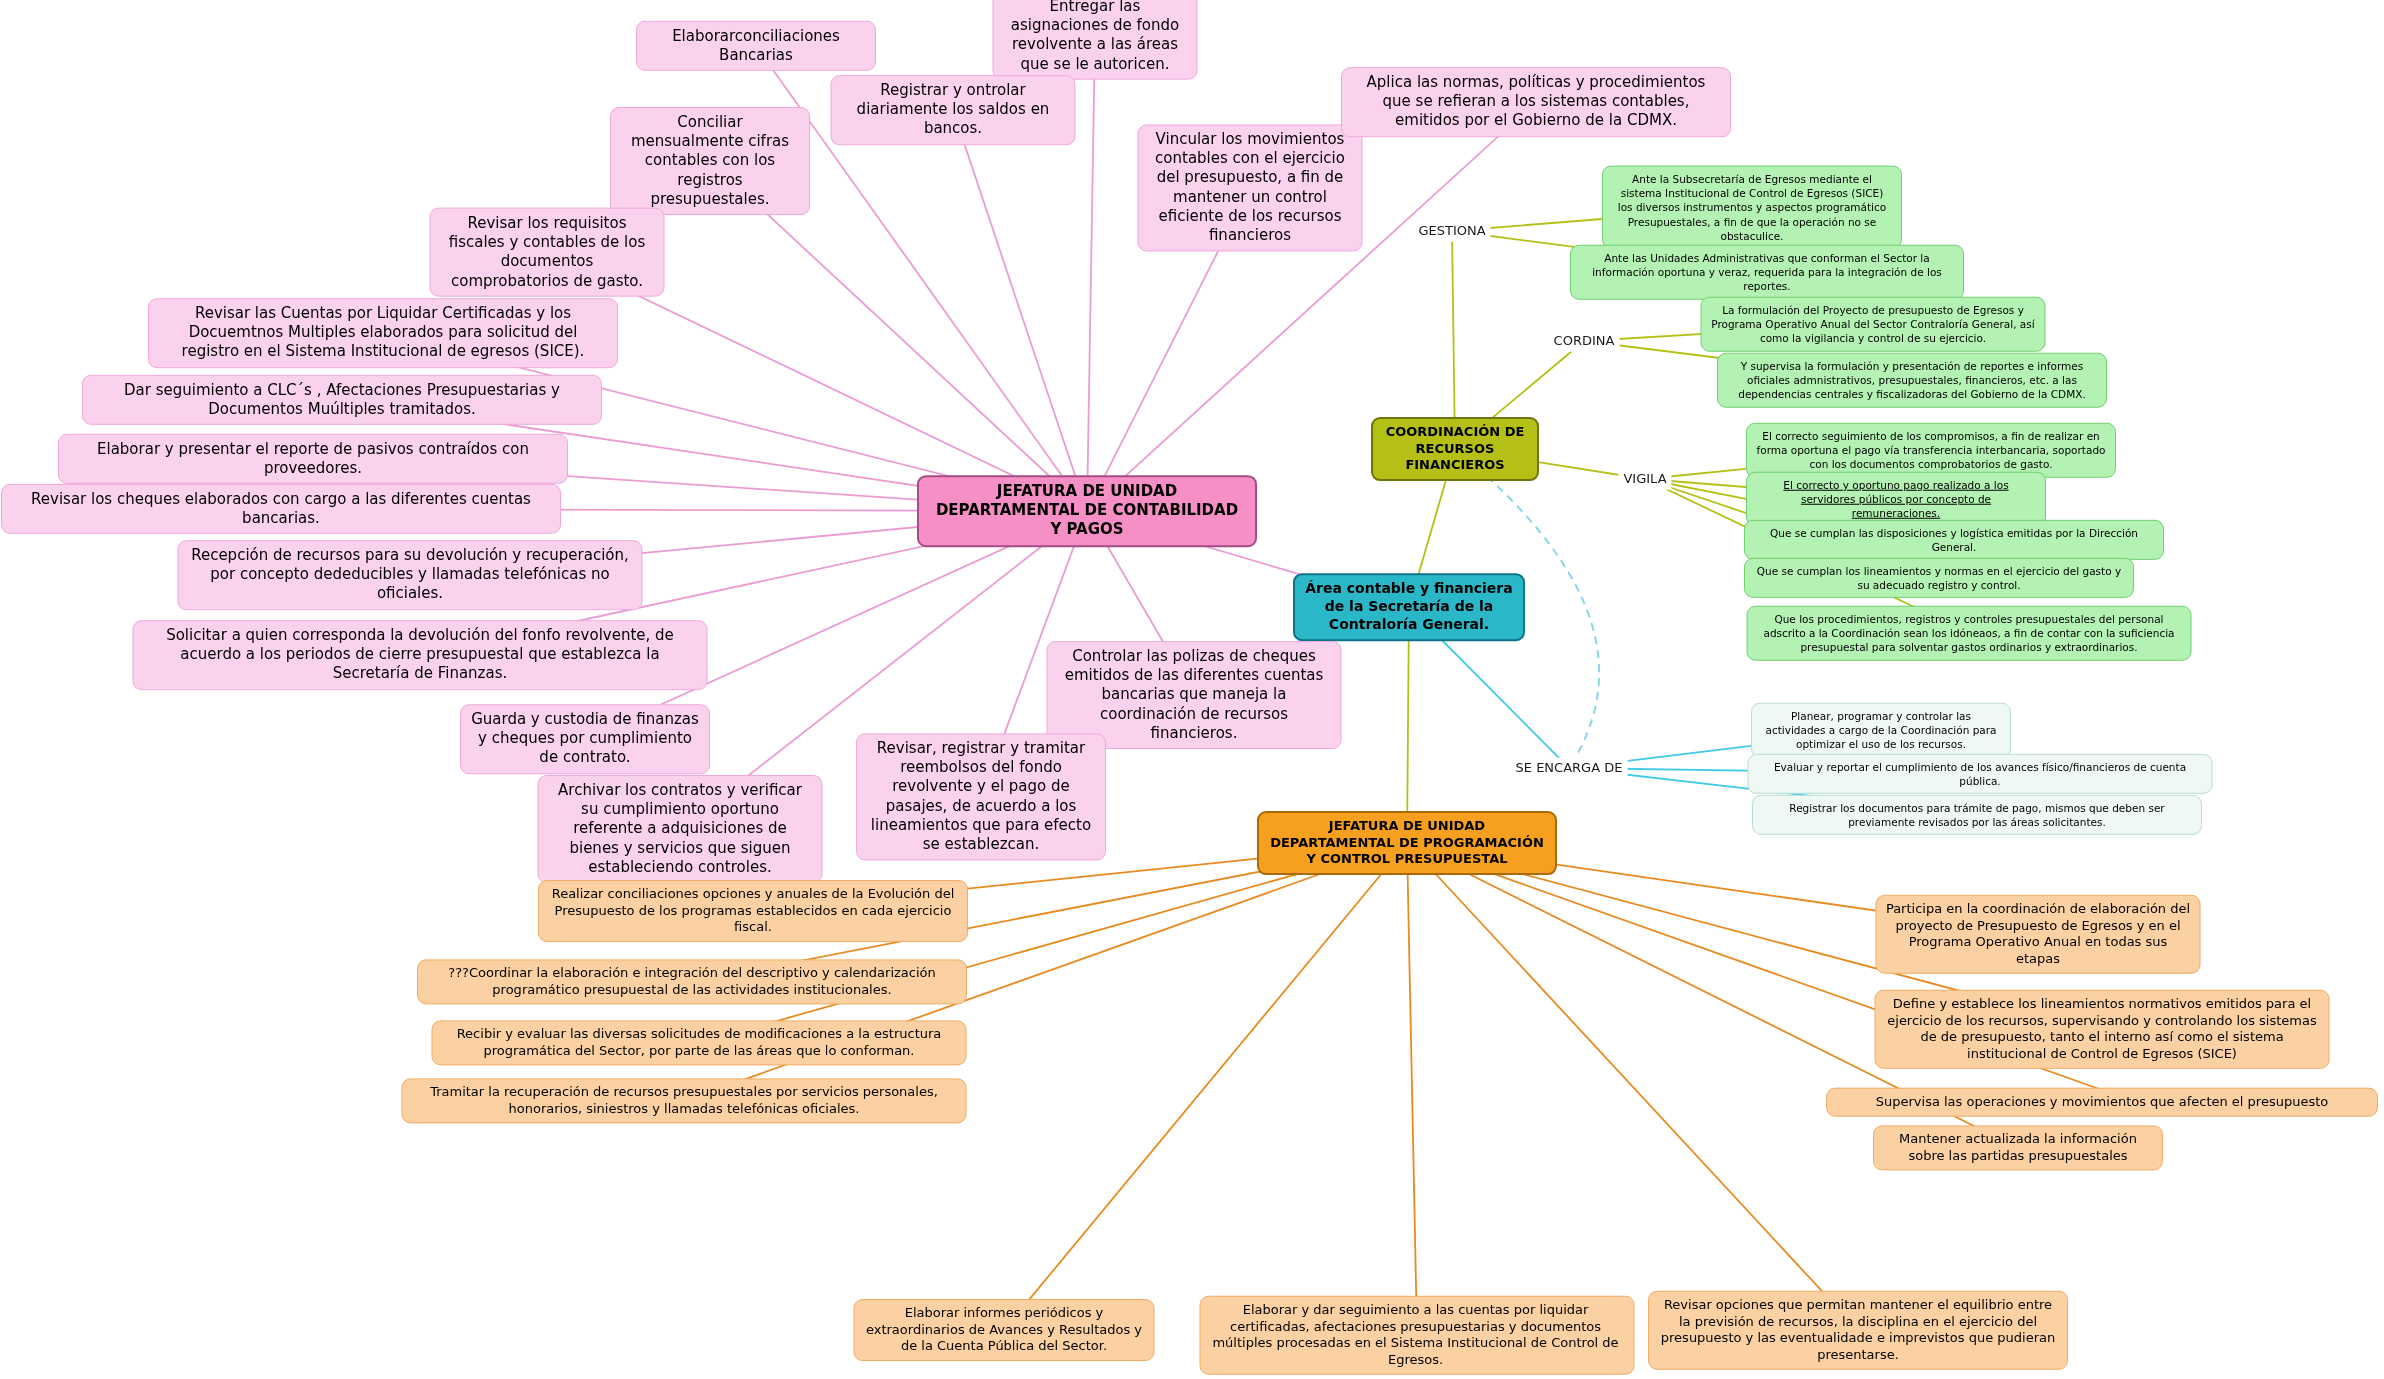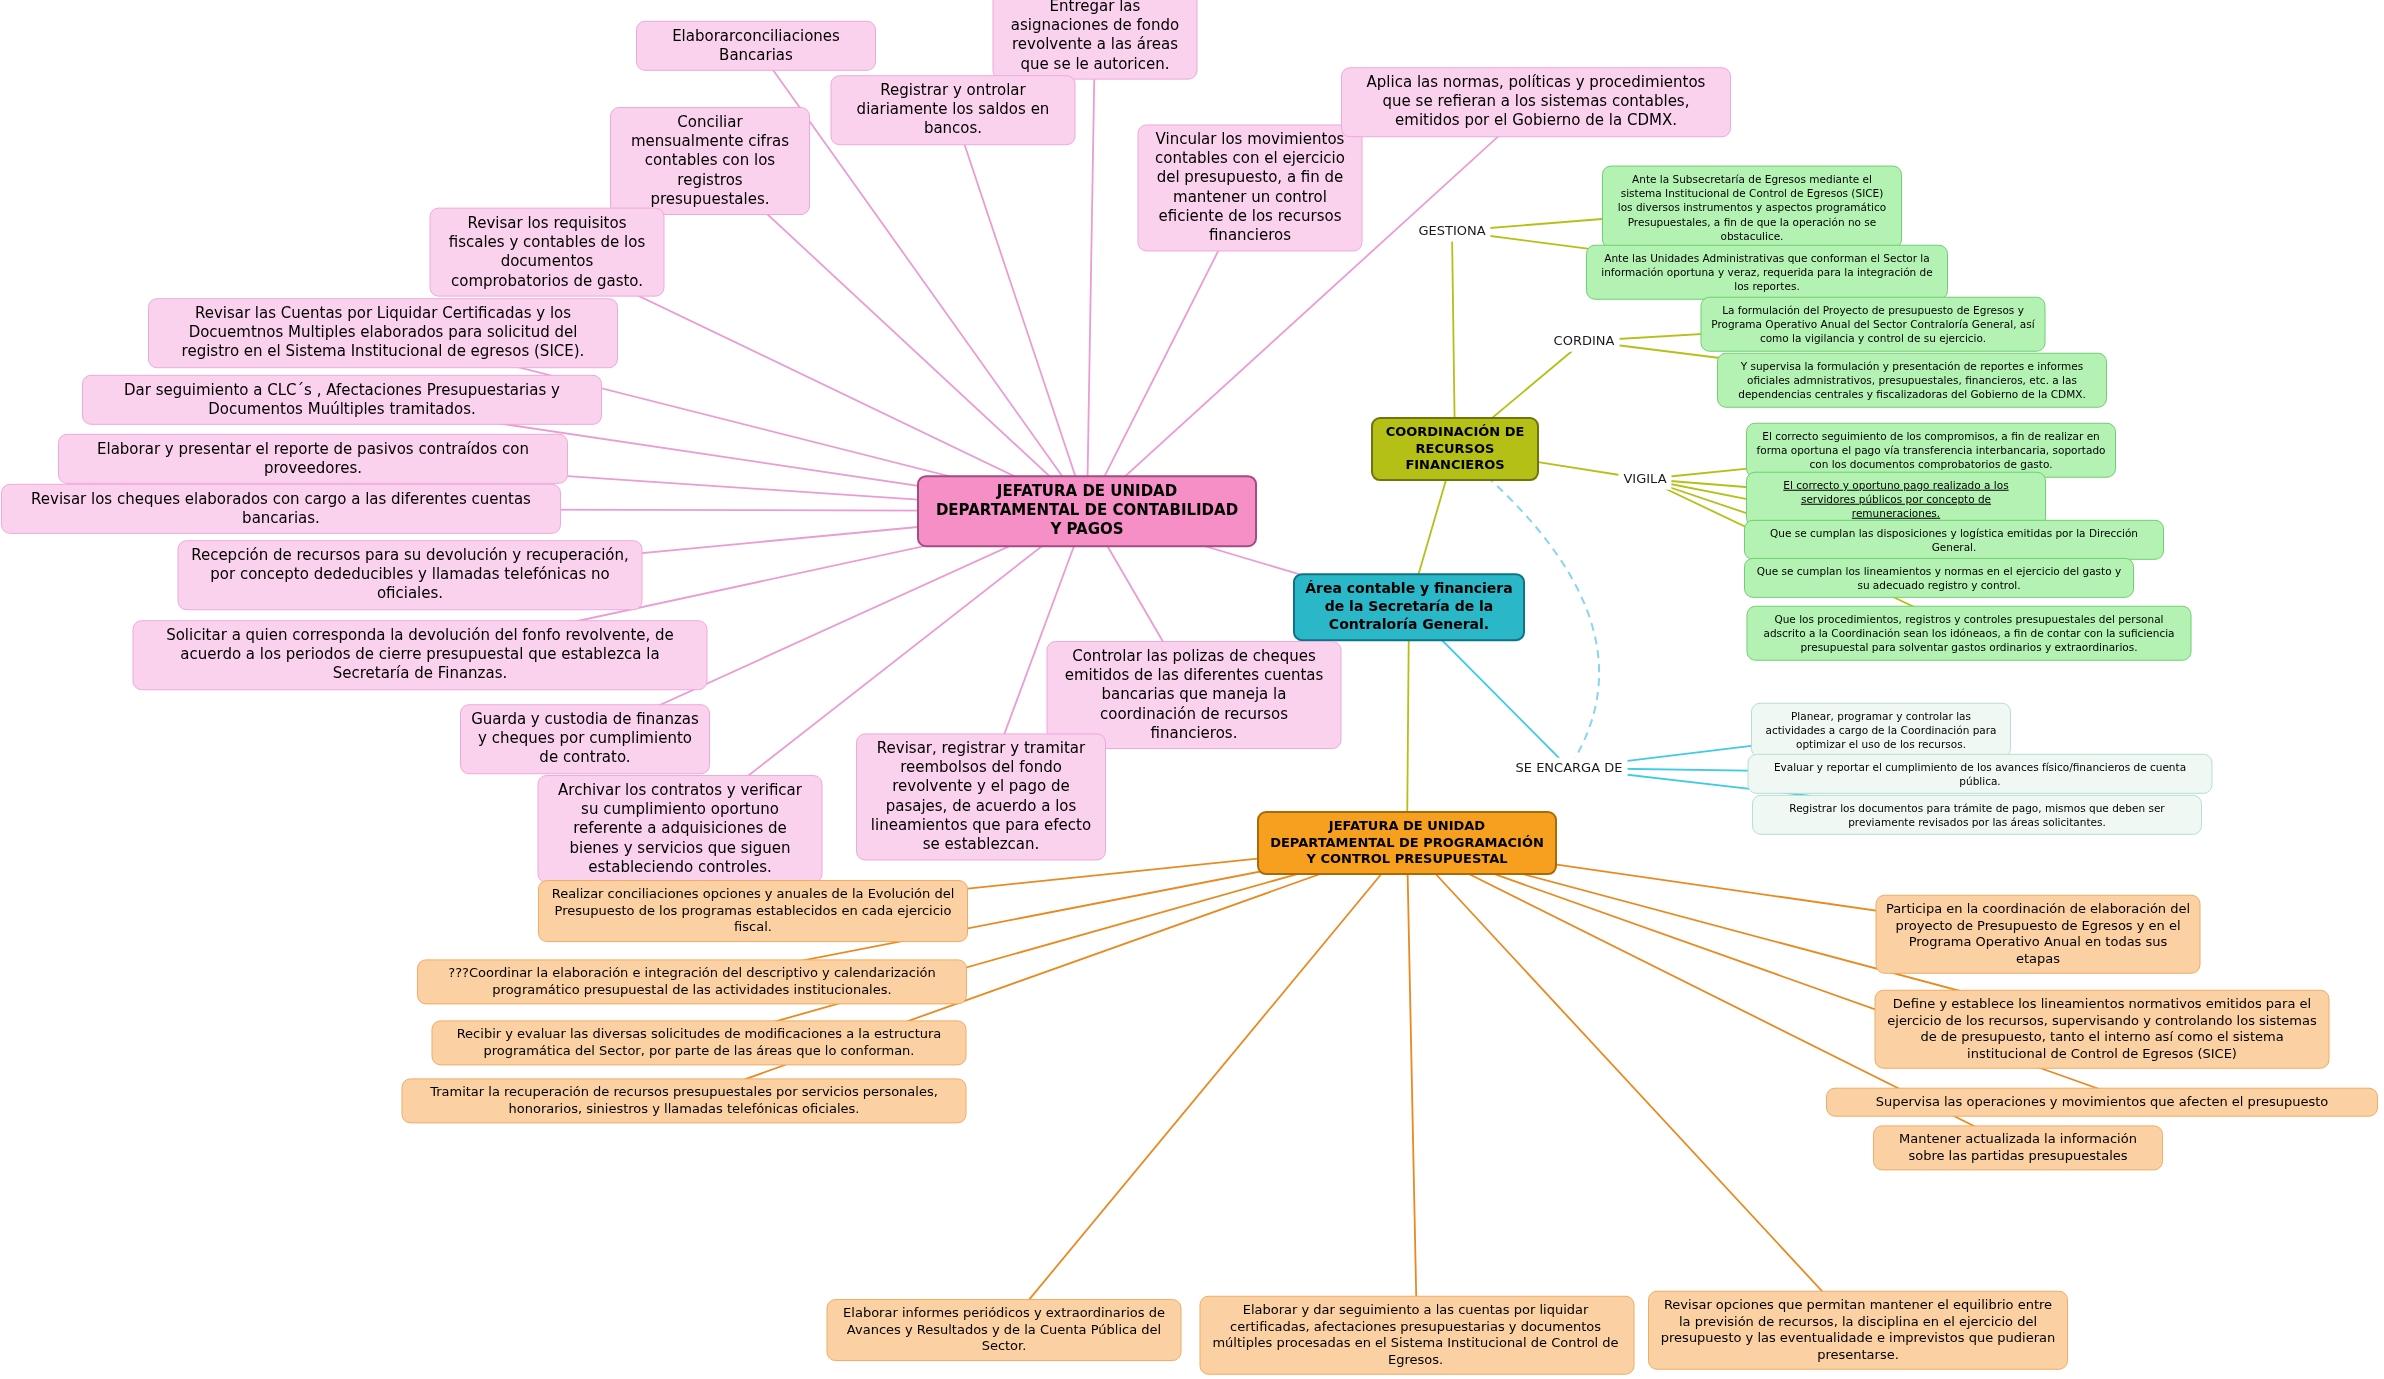--- a/index.html
+++ b/index.html
@@ -111,35 +111,35 @@
     <div class="node pink-child" style="left: 420px; top: 655px; width: 575px;">Solicitar a quien corresponda la devolución del fonfo revolvente, de acuerdo a los periodos de cierre presupuestal que establezca la Secretaría de Finanzas.</div>
     <div class="node pink-child" style="left: 585px; top: 739px; width: 250px;">Guarda y custodia de finanzas y cheques por cumplimiento de contrato.</div>
     <div class="node pink-child" style="left: 680px; top: 829px; width: 285px;">Archivar los contratos y verificar su cumplimiento oportuno referente a adquisiciones de bienes y servicios que siguen estableciendo controles.</div>
     <div class="node pink-child" style="left: 1194px; top: 695px; width: 295px;">Controlar las polizas de cheques emitidos de las diferentes cuentas bancarias que maneja la coordinación de recursos financieros.</div>
     <div class="node pink-child" style="left: 981px; top: 797px; width: 250px;">Revisar, registrar y tramitar reembolsos del fondo revolvente y el pago de pasajes, de acuerdo a los lineamientos que para efecto se establezcan.</div>
     <div class="node edge-label" style="left: 1452px; top: 231px;">GESTIONA</div>
     <div class="node edge-label" style="left: 1584px; top: 341px;">CORDINA</div>
     <div class="node edge-label" style="left: 1645px; top: 479px;">VIGILA</div>
     <div class="node edge-label" style="left: 1569px; top: 768px;">SE ENCARGA DE</div>
     <div class="node green-child" style="left: 1752px; top: 207px; width: 300px;">Ante la Subsecretaría de Egresos mediante el sistema Institucional de Control de Egresos (SICE) los diversos instrumentos y aspectos programático Presupuestales, a fin de que la operación no se obstaculice.</div>
-    <div class="node green-child" style="left: 1767px; top: 272px; width: 362px;">Ante las Unidades Administrativas que conforman el Sector la información oportuna y veraz, requerida para la integración de los reportes.</div>
+    <div class="node green-child" style="left: 1767px; top: 272px; width: 394px;">Ante las Unidades Administrativas que conforman el Sector la información oportuna y veraz, requerida para la integración de los reportes.</div>
     <div class="node green-child" style="left: 1873px; top: 324px; width: 345px;">La formulación del Proyecto de presupuesto de Egresos y Programa Operativo Anual del Sector Contraloría General, así como la vigilancia y control de su ejercicio.</div>
     <div class="node green-child" style="left: 1896px; top: 380px; width: 390px; margin-left: 16px;">Y supervisa la formulación y presentación de reportes e informes oficiales admnistrativos, presupuestales, financieros, etc. a las dependencias centrales y fiscalizadoras del Gobierno de la CDMX.</div>
     <div class="node green-child" style="left: 1931px; top: 450px; width: 370px;">El correcto seguimiento de los compromisos, a fin de realizar en forma oportuna el pago vía transferencia interbancaria, soportado con los documentos comprobatorios de gasto.</div>
     <div class="node green-child" style="left: 1896px; top: 499px; width: 300px; text-decoration: underline;">El correcto y oportuno pago realizado a los servidores públicos por concepto de remuneraciones.</div>
     <div class="node green-child" style="left: 1954px; top: 540px; width: 420px;">Que se cumplan las disposiciones y logística emitidas por la Dirección General.</div>
     <div class="node green-child" style="left: 1939px; top: 578px; width: 390px;">Que se cumplan los lineamientos y normas en el ejercicio del gasto y su adecuado registro y control.</div>
     <div class="node green-child" style="left: 1969px; top: 633px; width: 445px;">Que los procedimientos, registros y controles presupuestales del personal adscrito a la Coordinación sean los idóneaos, a fin de contar con la suficiencia presupuestal para solventar gastos ordinarios y extraordinarios.</div>
     <div class="node cyan-child" style="left: 1881px; top: 730px; width: 260px;">Planear, programar y controlar las actividades a cargo de la Coordinación para optimizar el uso de los recursos.</div>
     <div class="node cyan-child" style="left: 1980px; top: 774px; width: 465px;">Evaluar y reportar el cumplimiento de los avances físico/financieros de cuenta pública.</div>
     <div class="node cyan-child" style="left: 1977px; top: 815px; width: 450px;">Registrar los documentos para trámite de pago, mismos que deben ser previamente revisados por las áreas solicitantes.</div>
     <div class="node orange-child" style="left: 753px; top: 911px; width: 430px;">Realizar conciliaciones opciones y anuales de la Evolución del Presupuesto de los programas establecidos en cada ejercicio fiscal.</div>
     <div class="node orange-child" style="left: 692px; top: 982px; width: 550px;">???Coordinar la elaboración e integración del descriptivo y calendarización programático presupuestal de las actividades institucionales.</div>
     <div class="node orange-child" style="left: 699px; top: 1043px; width: 535px;">Recibir y evaluar las diversas solicitudes de modificaciones a la estructura programática del Sector, por parte de las áreas que lo conforman.</div>
     <div class="node orange-child" style="left: 684px; top: 1101px; width: 565px;">Tramitar la recuperación de recursos presupuestales por servicios personales, honorarios, siniestros y llamadas telefónicas oficiales.</div>
     <div class="node orange-child" style="left: 2038px; top: 934px; width: 325px;">Participa en la coordinación de elaboración del proyecto de Presupuesto de Egresos y en el Programa Operativo Anual en todas sus etapas</div>
     <div class="node orange-child" style="left: 2102px; top: 1029px; width: 455px;">Define y establece los lineamientos normativos emitidos para el ejercicio de los recursos, supervisando y controlando los sistemas de de presupuesto, tanto el interno así como el sistema institucional de Control de Egresos (SICE)</div>
     <div class="node orange-child" style="left: 2102px; top: 1090px; width: 552px; margin-top: 12px;">Supervisa las operaciones y movimientos que afecten el presupuesto</div>
     <div class="node orange-child" style="left: 2018px; top: 1148px; width: 290px;">Mantener actualizada la información sobre las partidas presupuestales</div>
-    <div class="node orange-child" style="left: 1004px; top: 1330px; width: 355px;">Elaborar informes periódicos y extraordinarios de Avances y Resultados y de la Cuenta Pública del Sector.</div>
+    <div class="node orange-child" style="left: 1004px; top: 1330px; width: 301px;">Elaborar informes periódicos y extraordinarios de Avances y Resultados y de la Cuenta Pública del Sector.</div>
     <div class="node orange-child" style="left: 1417px; top: 1335px; width: 435px; padding-left: 6px;">Elaborar y dar seguimiento a las cuentas por liquidar certificadas, afectaciones presupuestarias y documentos múltiples procesadas en el Sistema Institucional de Control de Egresos.</div>
     <div class="node orange-child" style="left: 1858px; top: 1330px; width: 420px;">Revisar opciones que permitan mantener el equilibrio entre la previsión de recursos, la disciplina en el ejercicio del presupuesto y las eventualidade e imprevistos que pudieran presentarse.</div>
   </div>
 
 </body></html>

